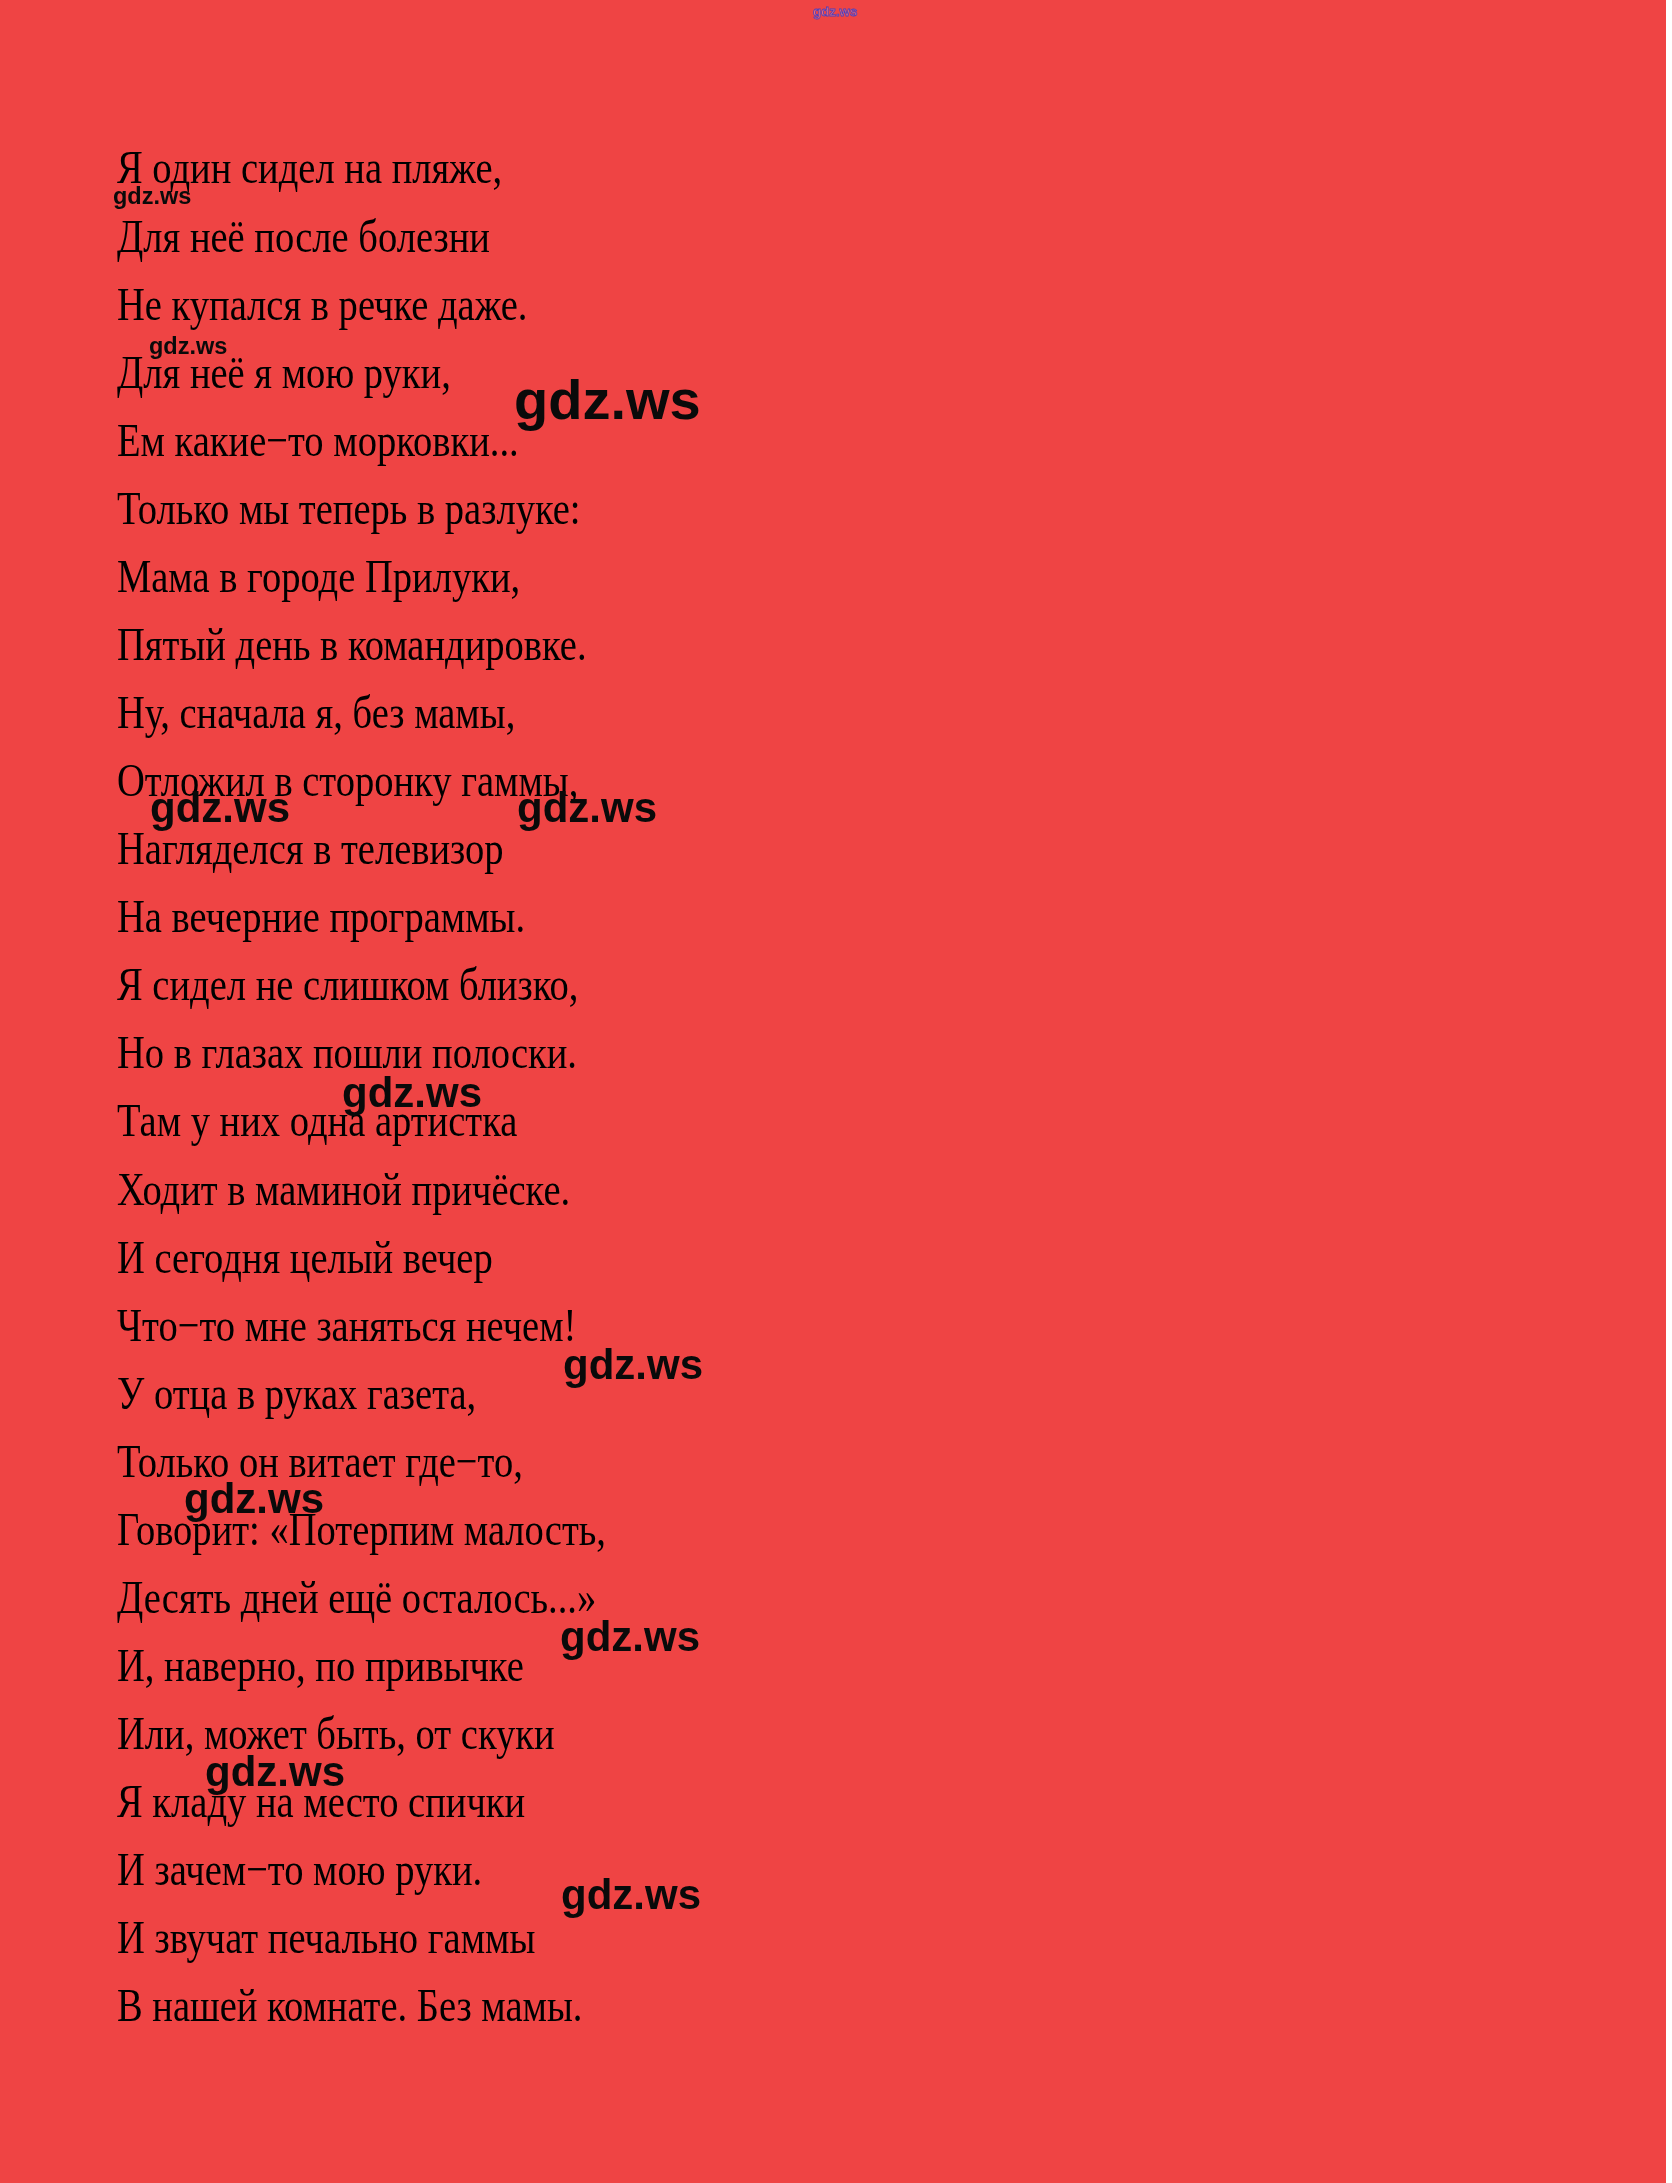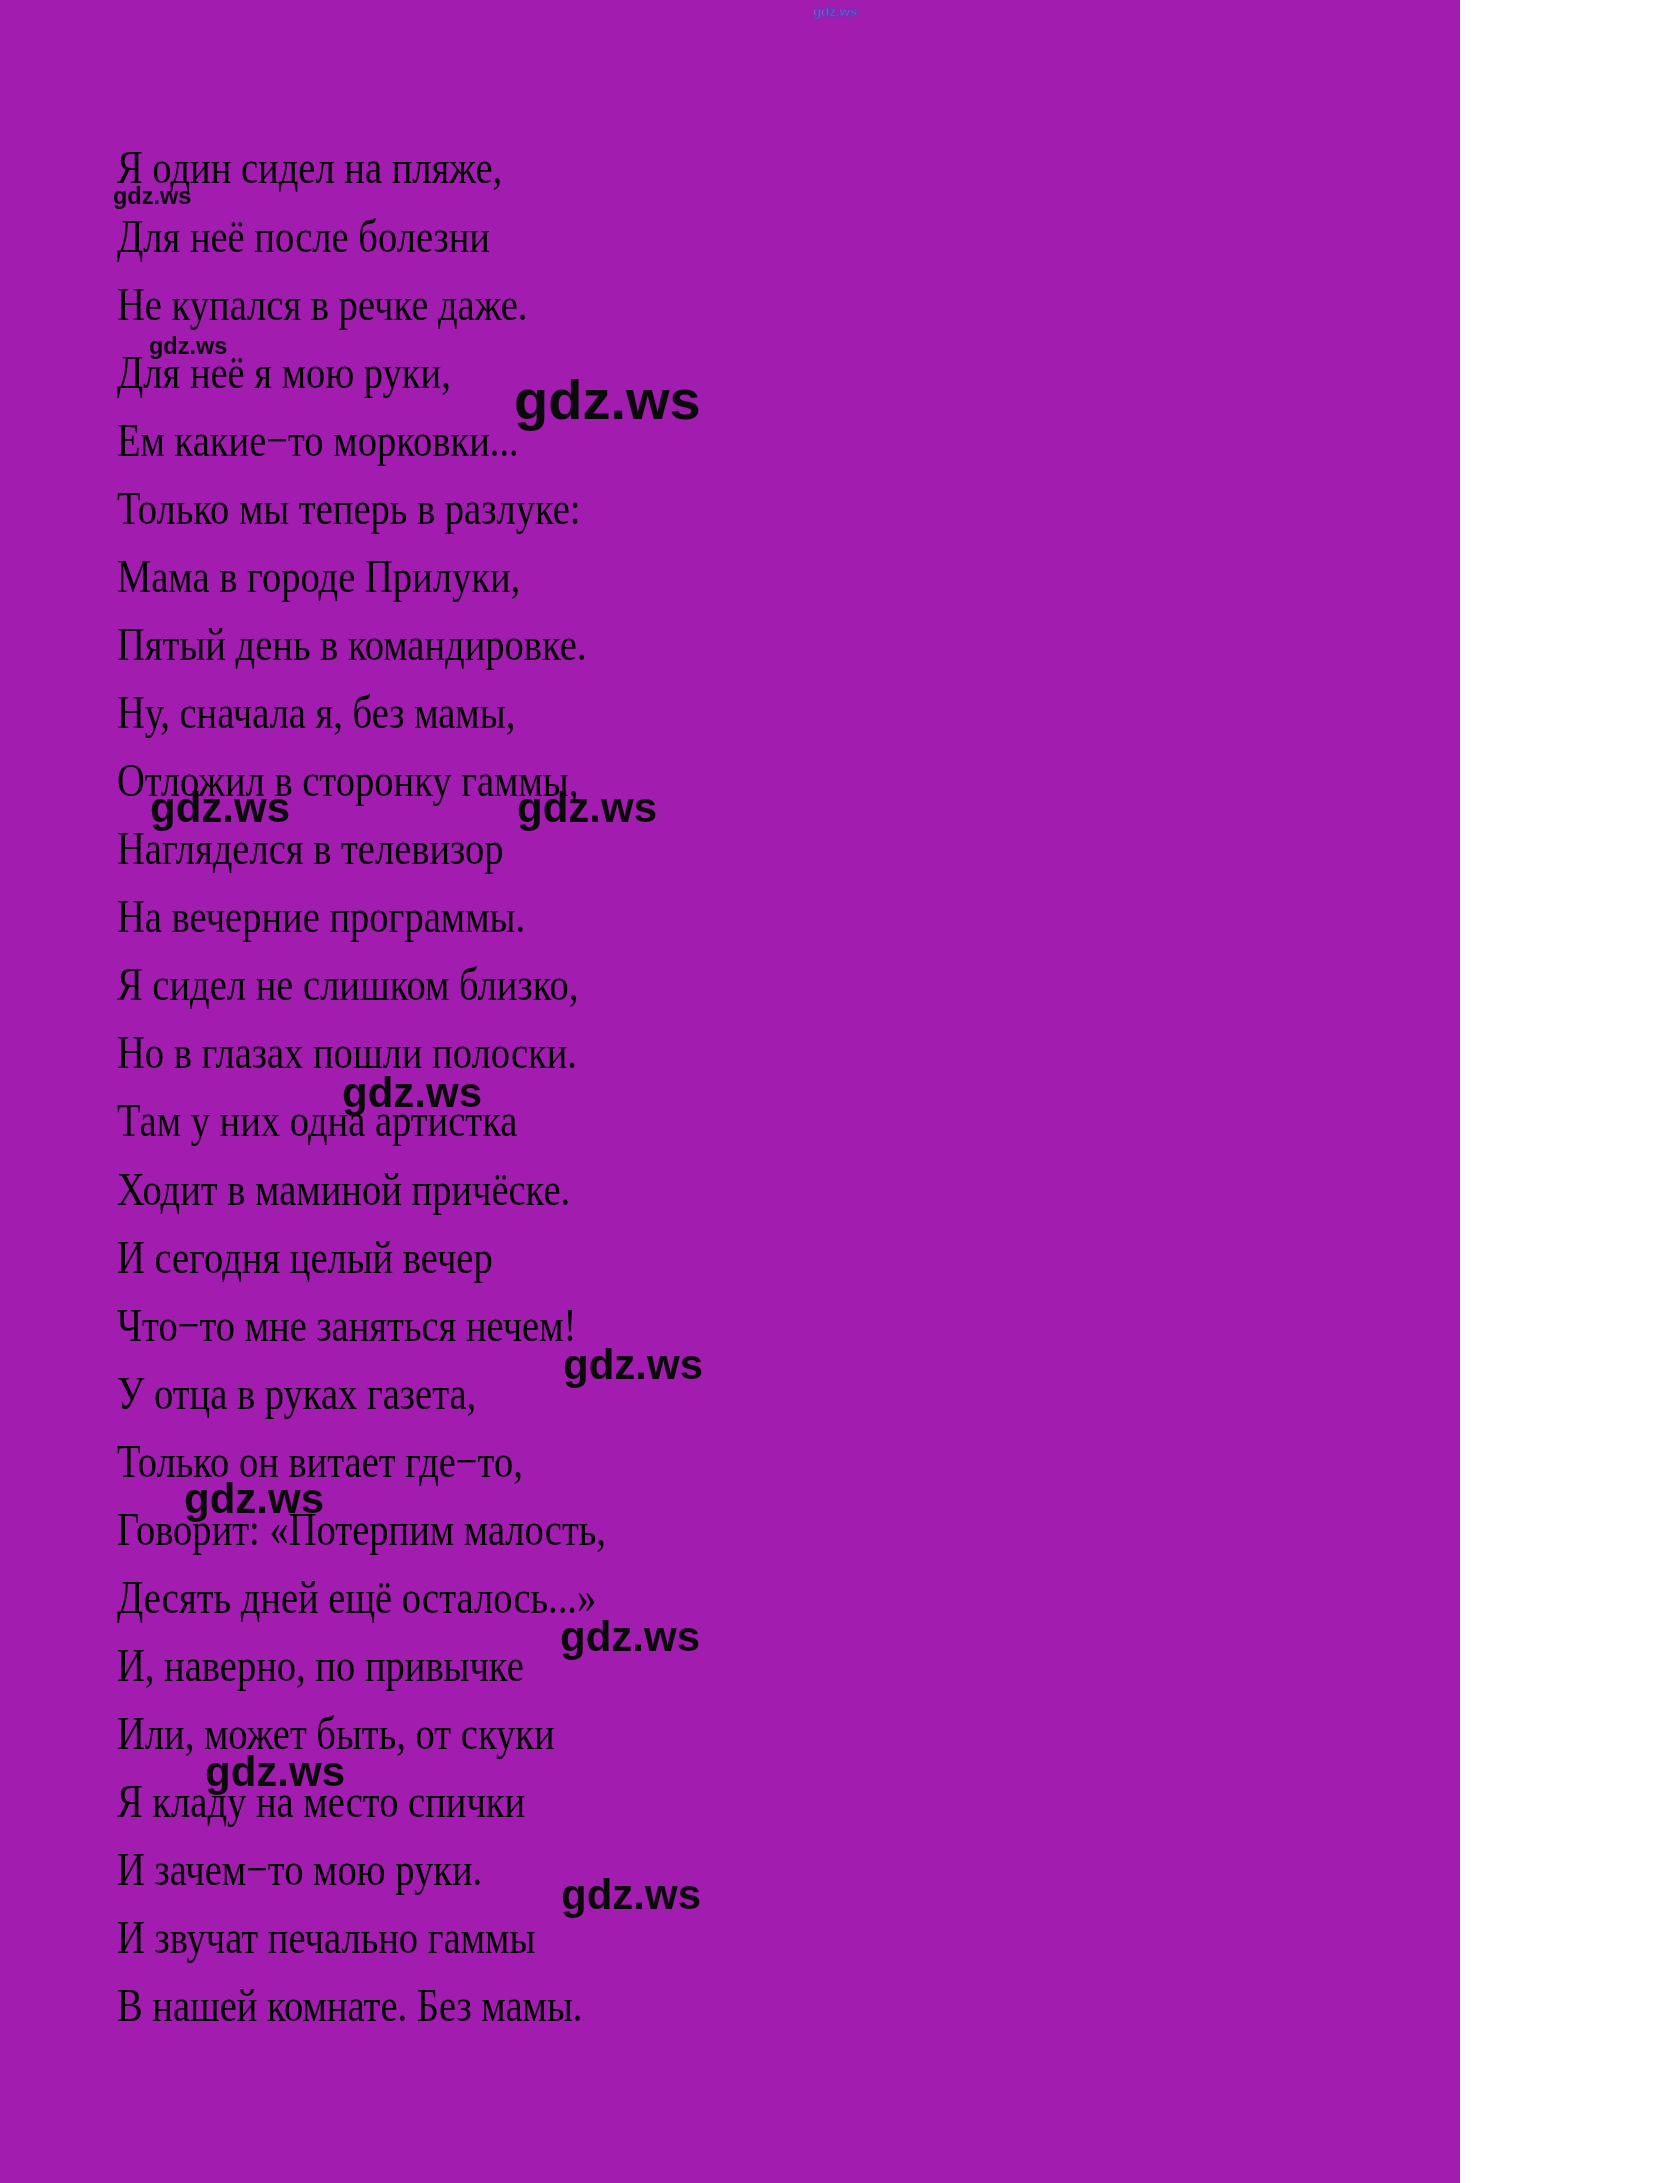--- a/index.html
+++ b/index.html
@@ -2,23 +2,23 @@
 <html style="font-size:12.5px"><head>
 <meta charset="utf-8">
 <style>
   html, body {
     margin: 0;
     padding: 0;
     background: #ffffff;
   }
   .page {
     position: relative;
-    width: 1460px;
+    width: 1666px;
     height: 2183px;
-    background: #a21caf;
+    background: #ef4444;
     overflow: hidden;
     font-family: "Liberation Serif", serif;
   }
   .poem-line {
     position: absolute;
     left: 117px;
     font-family: "Liberation Serif", "DejaVu Serif", serif;
     font-size: 47px;
     line-height: 47px;
     color: #000000;

